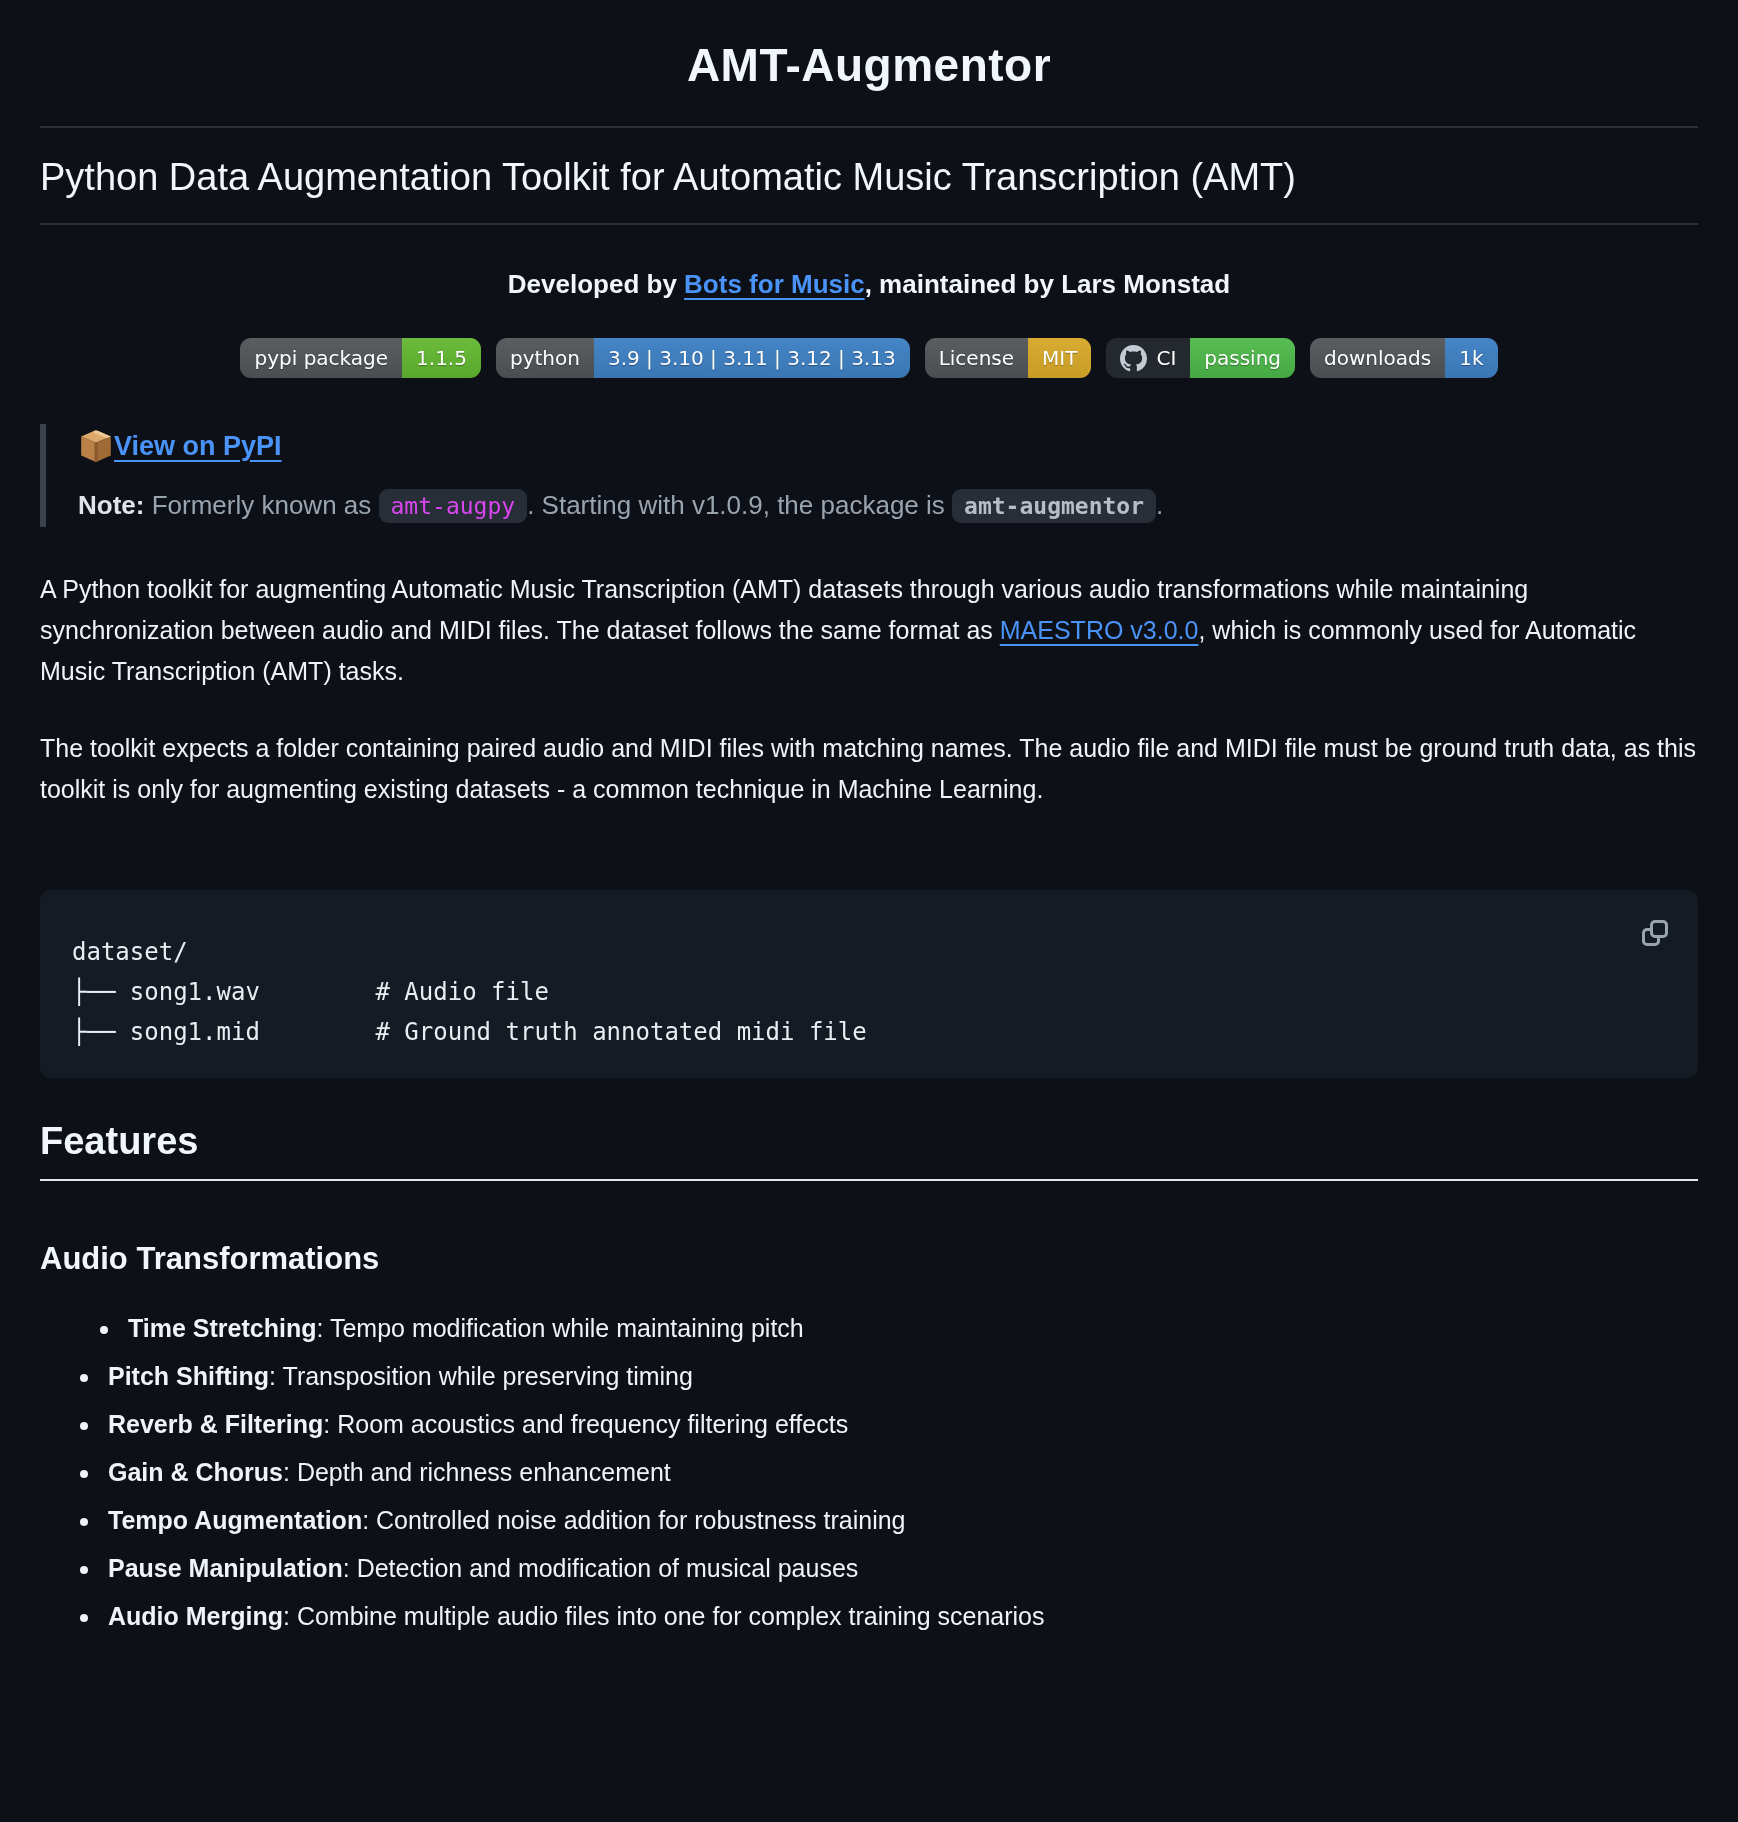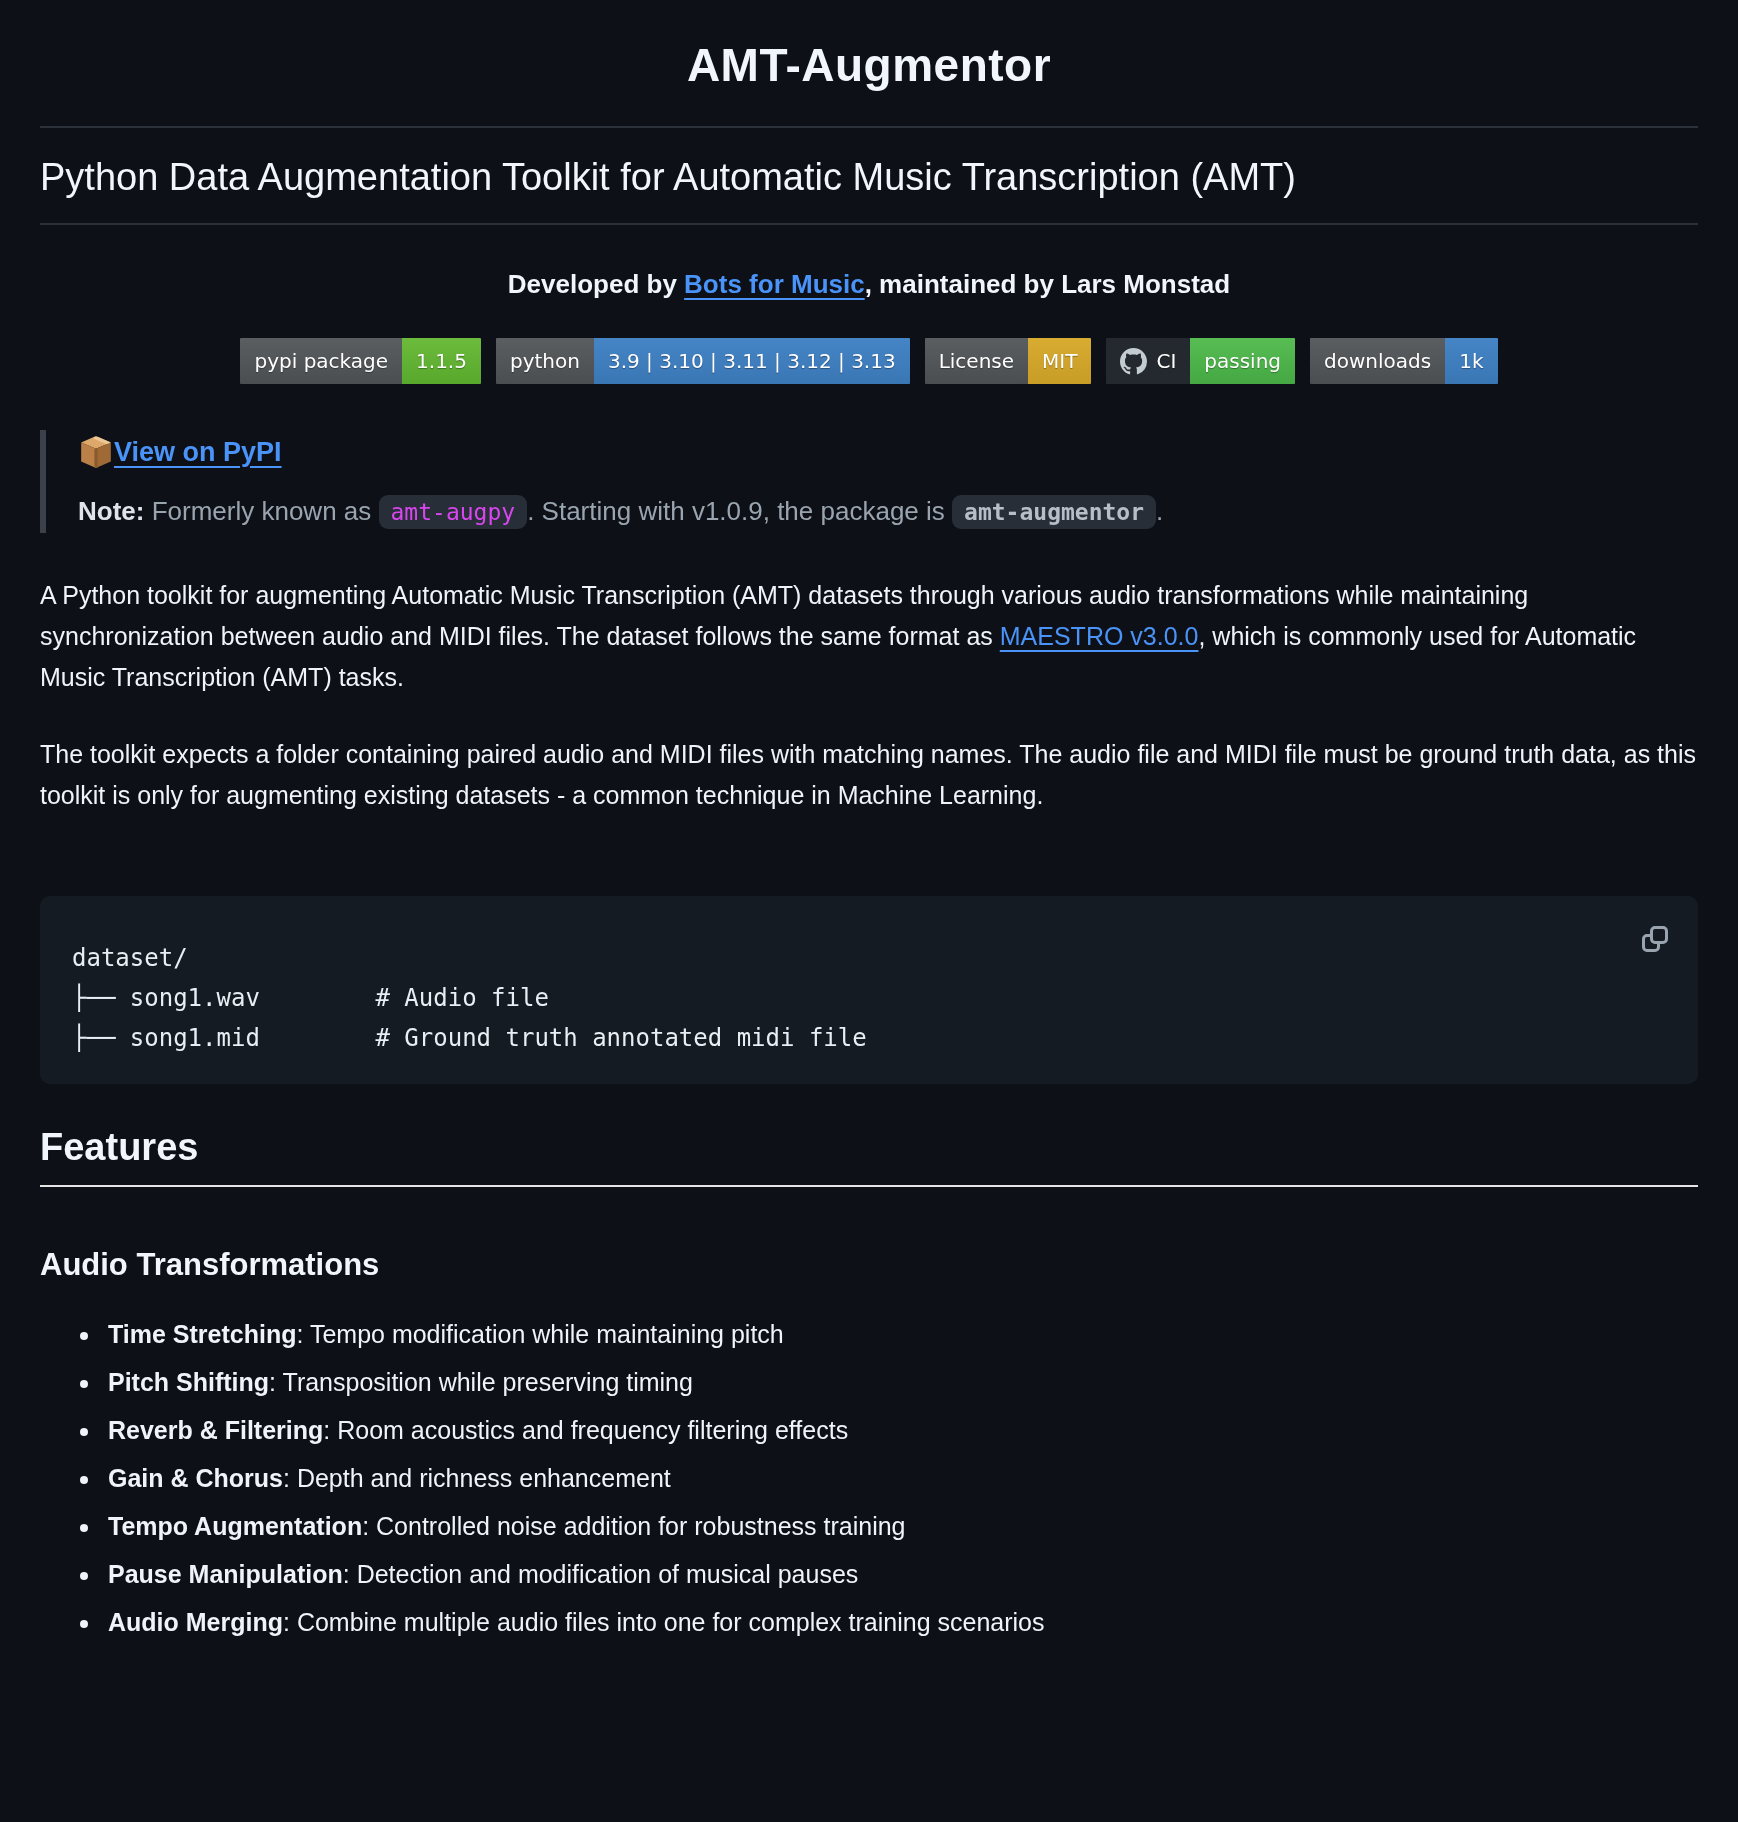--- a/index.html
+++ b/index.html
@@ -26,21 +26,21 @@
     font-size: 26px; font-weight: 700;
   }
   a.link { color: #4a93f8; text-decoration: underline; text-underline-offset: 5px; cursor: pointer; }
 
   
   .badges {
     margin: 38px 0 0; display: flex; justify-content: center;
     gap: 15px; align-items: center;
   }
   .badge {
-    display: inline-flex; height: 46px; border-radius: 1px; overflow: hidden;
+    display: inline-flex; height: 40px; border-radius: 11px; overflow: hidden;
     font-family: "DejaVu Sans", sans-serif; font-size: 20px; color: #ffffff;
     text-shadow: 0 1px 1px rgba(0,0,0,.35);
   }
   .badge > span { display: inline-flex; align-items: center; padding: 0 14px; }
   .bg-gray   { background: linear-gradient(#5b5e61, #4b4e51); }
   .bg-dark   { background: #24292f; }
   .bg-green1 { background: linear-gradient(#6cbb3c, #58a82c); }
   .bg-green2 { background: linear-gradient(#57bd53, #45a843); }
   .bg-blue   { background: linear-gradient(#4585c6, #3a76b4); }
   .bg-yellow { background: linear-gradient(#d8ab31, #c89d26); }
@@ -87,21 +87,21 @@
     margin: 42px 0 0; padding-bottom: 16px;
     font-size: 38px; font-weight: 700;
     border-bottom: 2px solid #e5e5e5;
   }
   h3.subsection { margin: 60px 0 0; font-size: 31px; font-weight: 700; }
   ul.feature-list { margin: 34px 0 0; padding-left: 62px; }
   ul.feature-list li {
     font-size: 25px; line-height: 34px; margin-top: 14px; color: #eff4fa;
     padding-left: 6px;
   }
-  ul.feature-list li:first-child { margin-top: 0; }
+  ul.feature-list li:first-child { margin-top: 0; margin-left: 20px; }
   ul.feature-list li::marker { color: #eff4fa; }
 </style>
 </head>
 <body>
 
 <div class="page">
 
   <h1 class="title">AMT-Augmentor</h1>
 
   <h2 class="tagline">Python Data Augmentation Toolkit for Automatic Music Transcription (AMT)</h2>

